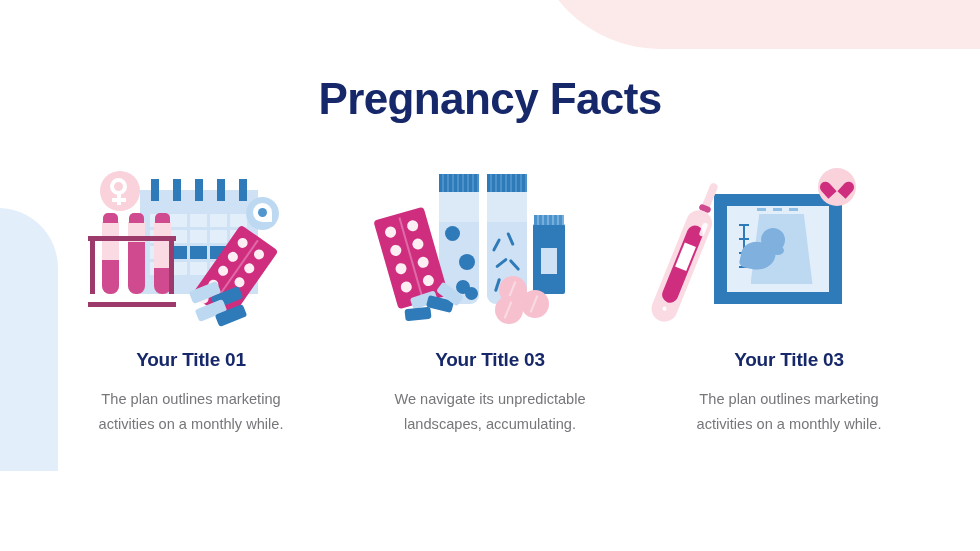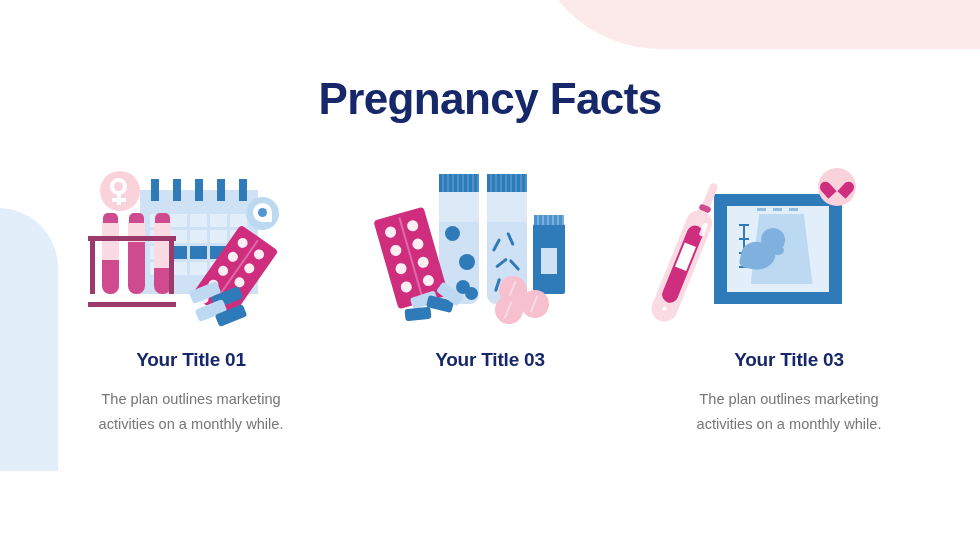--- a/index.html
+++ b/index.html
@@ -575,20 +575,21 @@
             <i></i>
           </div>
 
         <div class="i2-capsule" style="left:28px; top:126px; background:#bdd9f2; transform:rotate(-18deg)"></div>
         <div class="i2-capsule" style="left:44px; top:130px; background:#2f7ab8; transform:rotate(14deg)"></div>
         <div class="i2-capsule" style="left:22px; top:140px; background:#2f7ab8; transform:rotate(-6deg)"></div>
         <div class="i2-capsule" style="left:54px; top:120px; background:#bdd9f2; transform:rotate(36deg)"></div>
 
       </div>
       <div class="col-title">Your Title 03</div>
+      <div class="col-body">We navigate its unpredictable landscapes, accumulating.</div>
     </div>
 
     <div class="col">
       <div class="art">
 
         <div class="i3-monitor">
           <div class="screen">
             <div class="dash" style="left:30px"></div>
             <div class="dash" style="left:46px"></div>
             <div class="dash" style="left:62px"></div>

